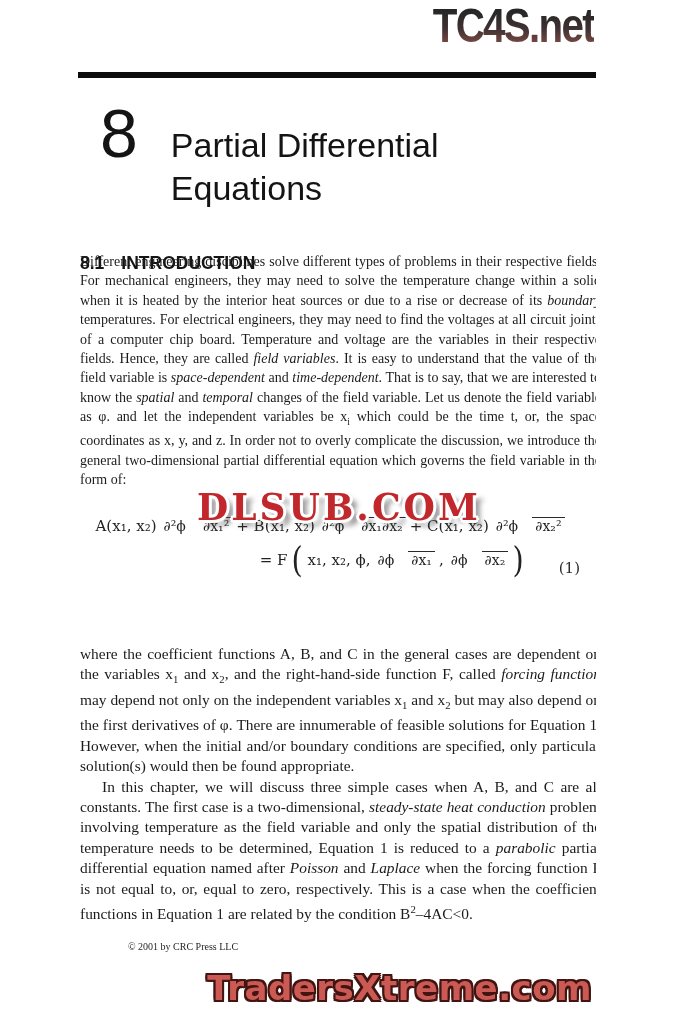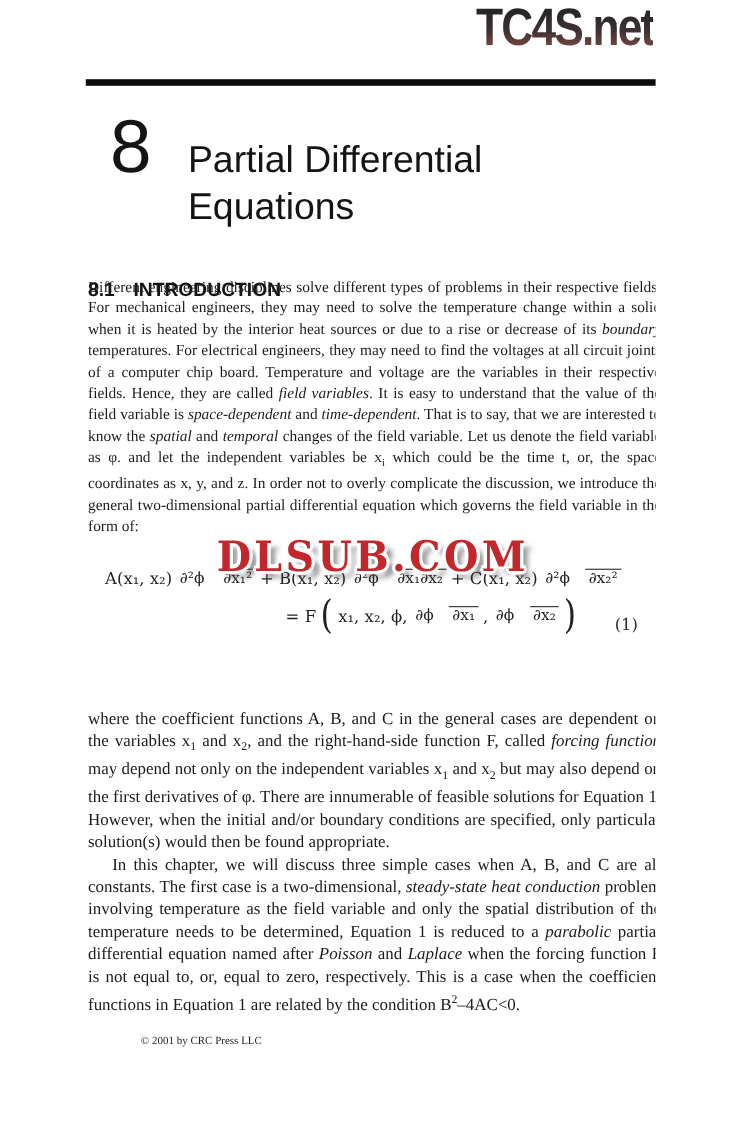--- a/index.html
+++ b/index.html
@@ -141,14 +141,15 @@
 
   <div class="wm-mid">DLSUB.COM</div>
 
   <div class="content">
     <p class="body"><span>where the coefficient functions A, B, and C in the general cases are dependent on the variables x</span><sub>1</sub><span> and x</span><sub>2</sub><span>, and the right-hand-side function F, called </span><span style="font-style: italic;">forcing function</span><span> may depend not only on the independent variables x</span><sub>1</sub><span> and x</span><sub>2</sub><span> but may also depend on the first derivatives of φ. There are innumerable of feasible solutions for Equation 1. However, when the initial and/or boundary conditions are specified, only particular solution(s) would then be found appropriate.</span></p>
     <p class="body indent"><span>In this chapter, we will discuss three simple cases when A, B, and C are all constants. The first case is a two-dimensional, </span><span style="font-style: italic;">steady-state heat conduction</span><span> problem involving temperature as the field variable and only the spatial distribution of the temperature needs to be determined, Equation 1 is reduced to a </span><span style="font-style: italic;">parabolic</span><span> partial differential equation named after </span><span style="font-style: italic;">Poisson</span><span> and </span><span style="font-style: italic;">Laplace</span><span> when the forcing function F is not equal to, or, equal to zero, respectively. This is a case when the coefficient functions in Equation 1 are related by the condition B</span><sup>2</sup><span>–4AC&lt;0.</span></p>
   </div>
 
   <div class="footer">© 2001 by CRC Press LLC</div>
 
+  <div class="wm-bottom">TradersXtreme.com</div>
 
 </div>
 
 </body></html>

